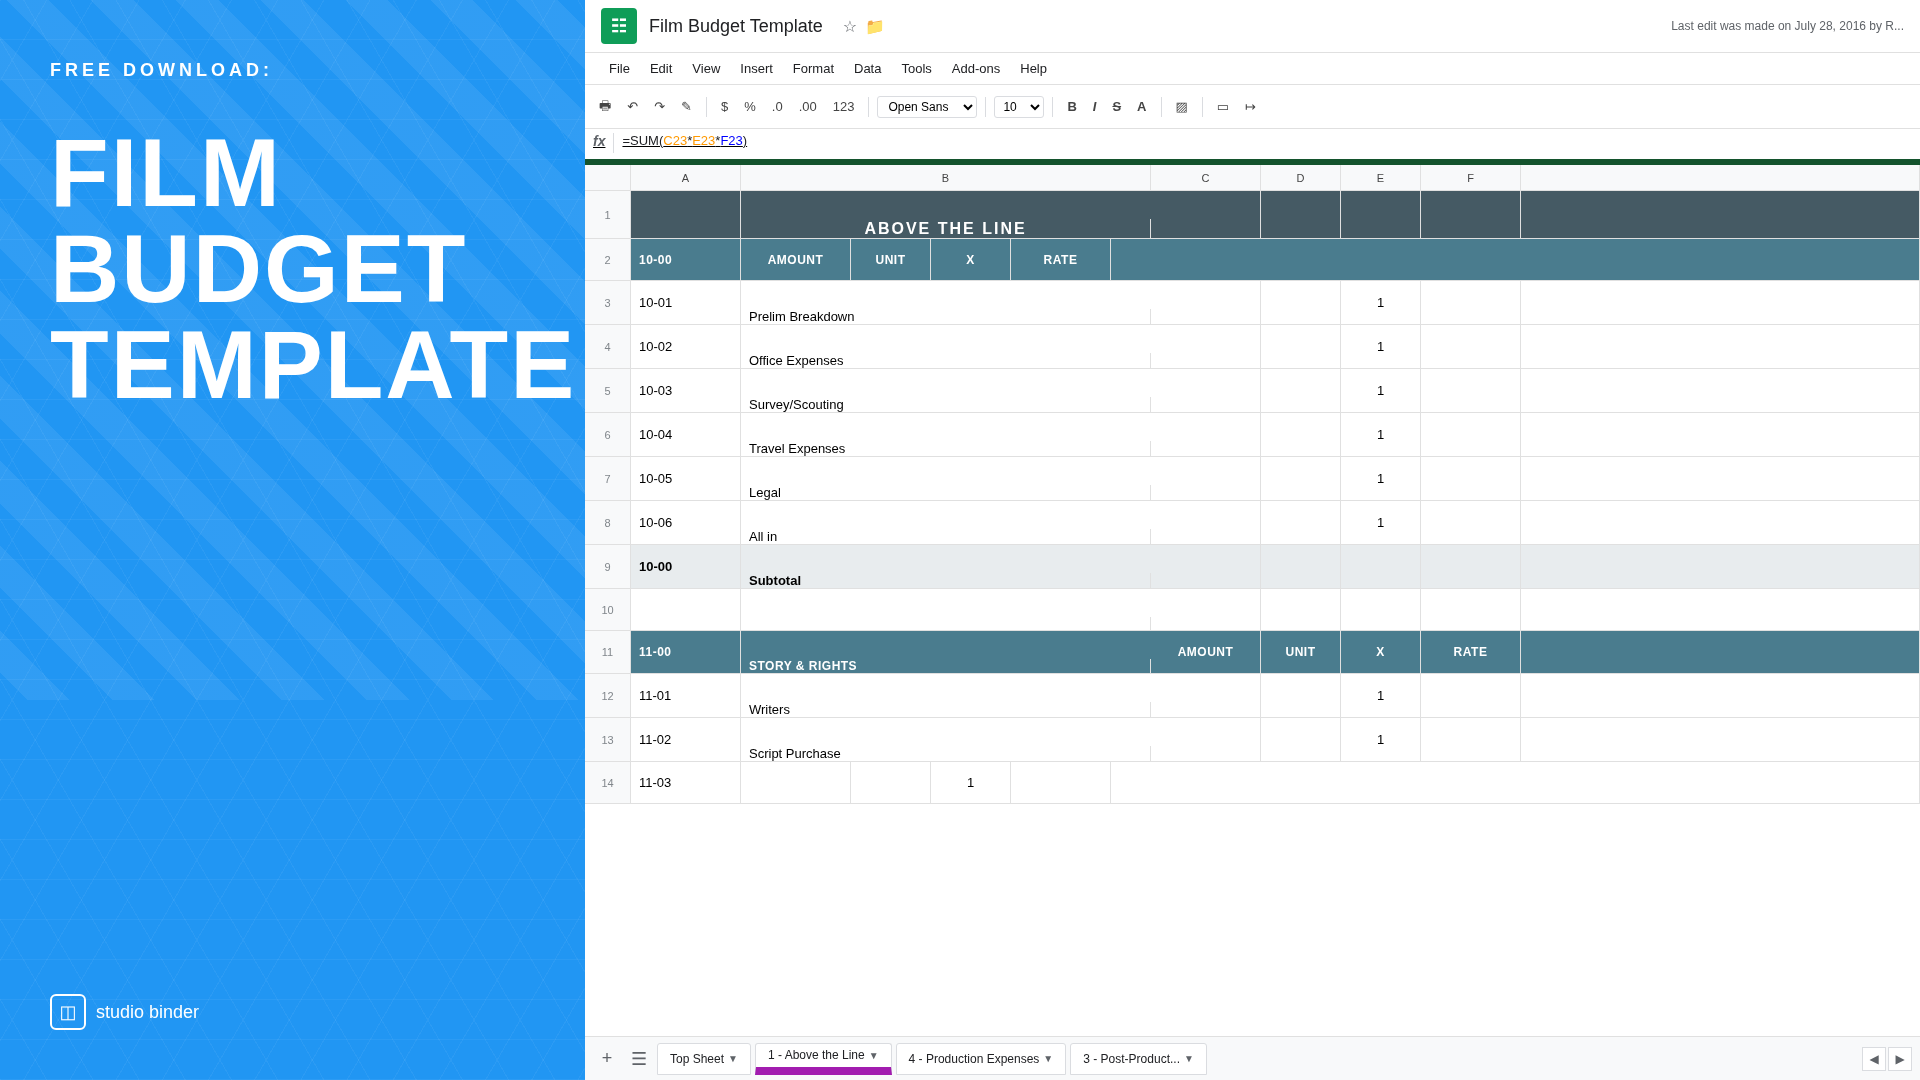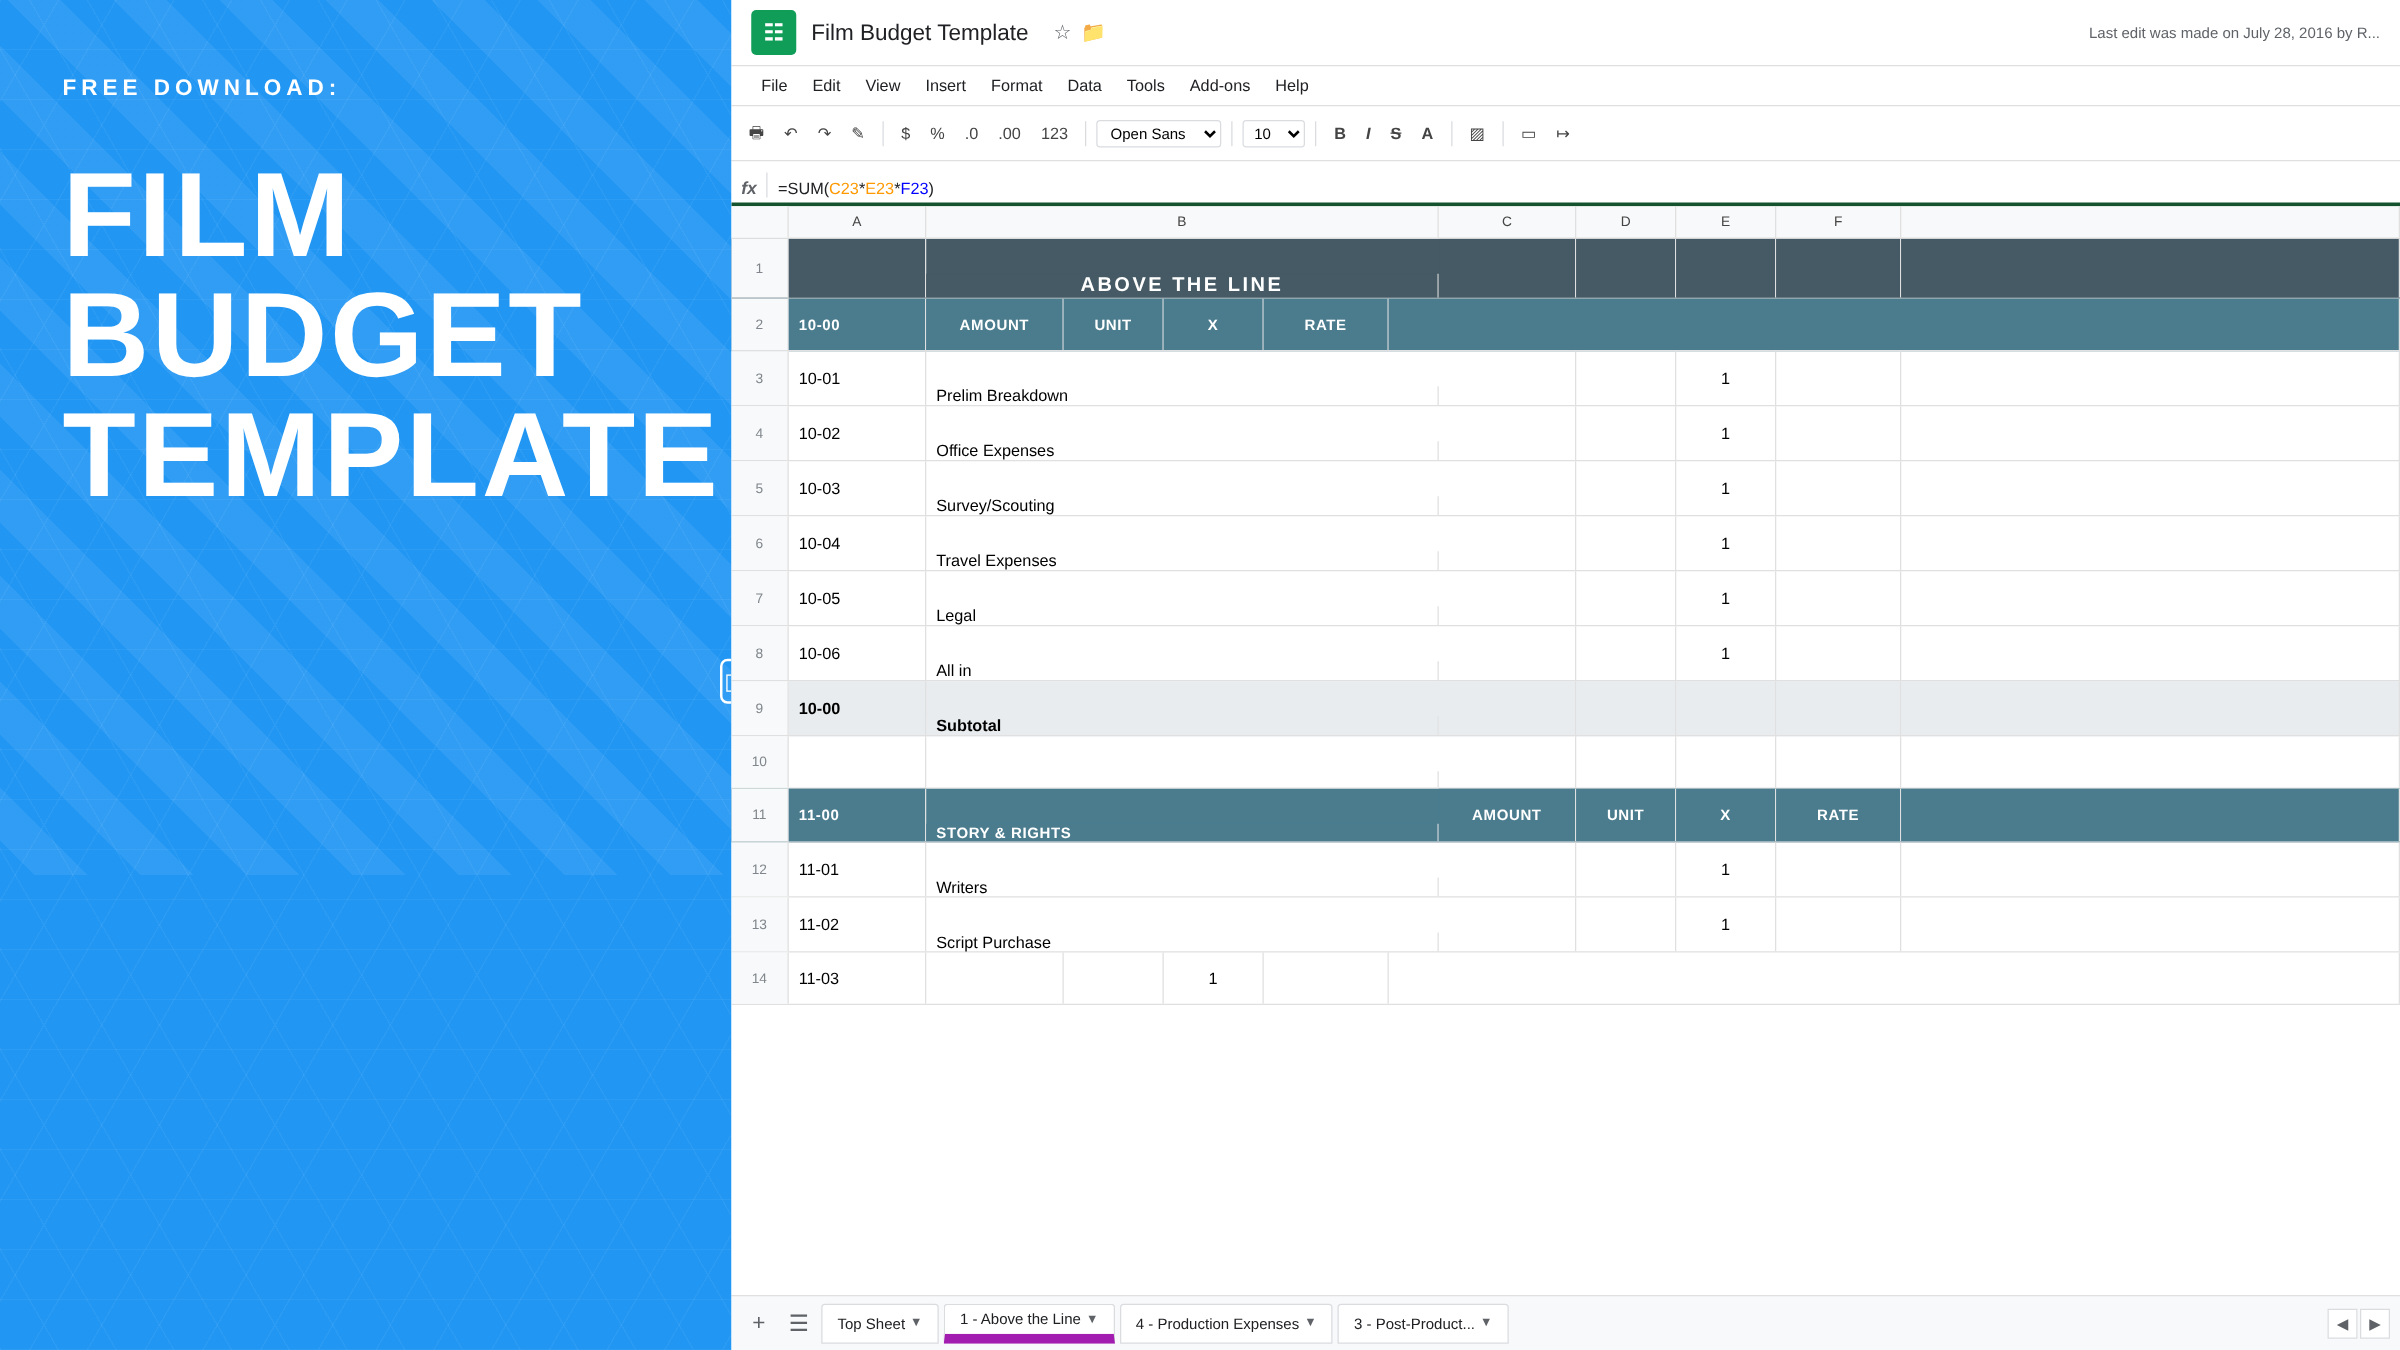--- a/index.html
+++ b/index.html
@@ -5,21 +5,21 @@
     * { margin: 0; padding: 0; box-sizing: border-box; }
     body { width: 1920px; height: 1080px; overflow: hidden; display: flex; font-family: Arial, sans-serif; }
 
     
     #left-panel {
       width: 585px;
       height: 1080px;
       background: #2196F3;
       position: relative;
       display: flex;
-      flex-direction: row;
+      flex-direction: column;
       justify-content: space-between;
       padding: 60px 50px 50px 50px;
       overflow: hidden;
     }
     #left-panel::before {
       content: '';
       position: absolute;
       top: -100px; left: -100px;
       width: 800px; height: 800px;
       background: repeating-linear-gradient(
@@ -183,25 +183,26 @@
       font-weight: bold;
       cursor: pointer;
       border: none;
       background: none;
       color: #444;
     }
 
     
     #formula-bar {
       display: flex;
-      align-items: flex-end;
+      align-items: flex-start;
       padding: 4px 8px;
-      border-bottom: 3px solid #14532d;
+      border-bottom: 6px solid #14532d;
       min-height: 36px;
       gap: 8px;
+      text-decoration: underline;
     }
     .formula-fx {
       font-size: 14px;
       color: #5f6368;
       font-style: italic;
       font-weight: bold;
     }
     .formula-separator { width: 1px; height: 20px; background: #dadce0; }
     .formula-content {
       font-size: 13px;

